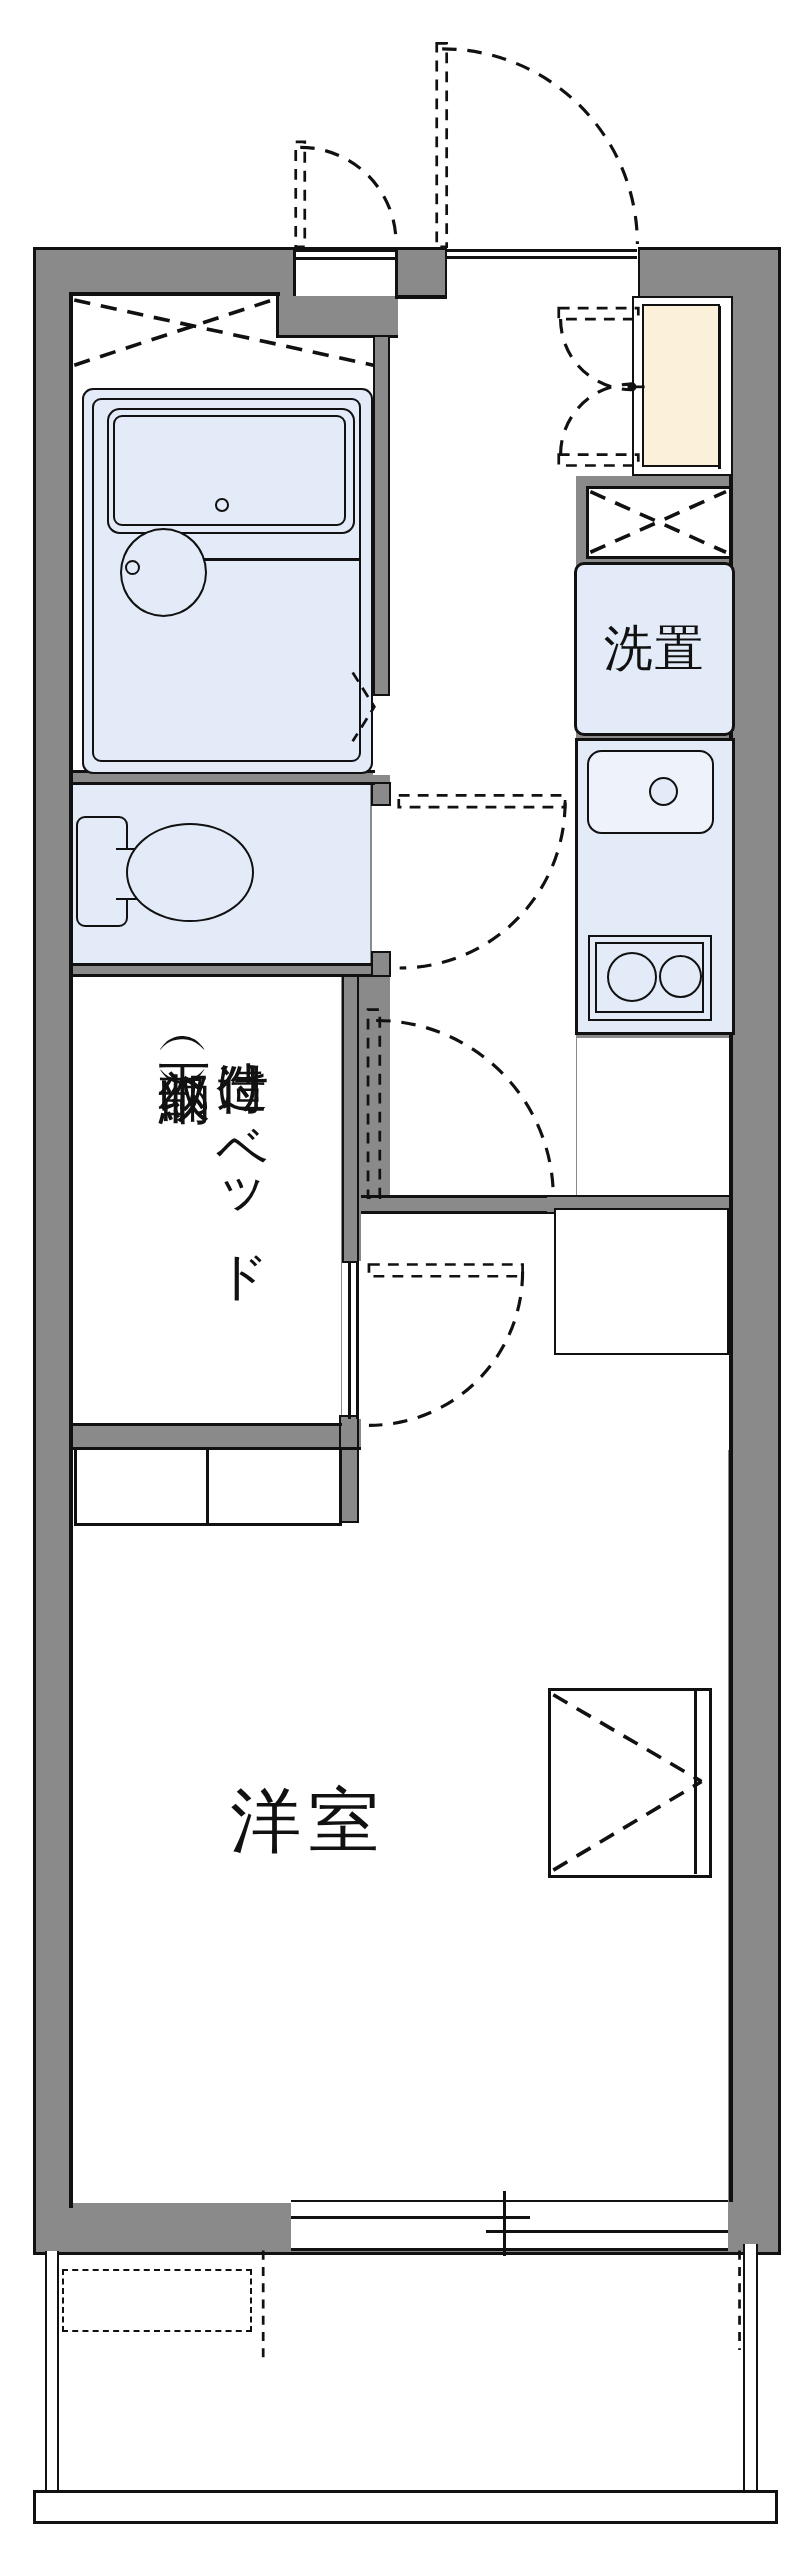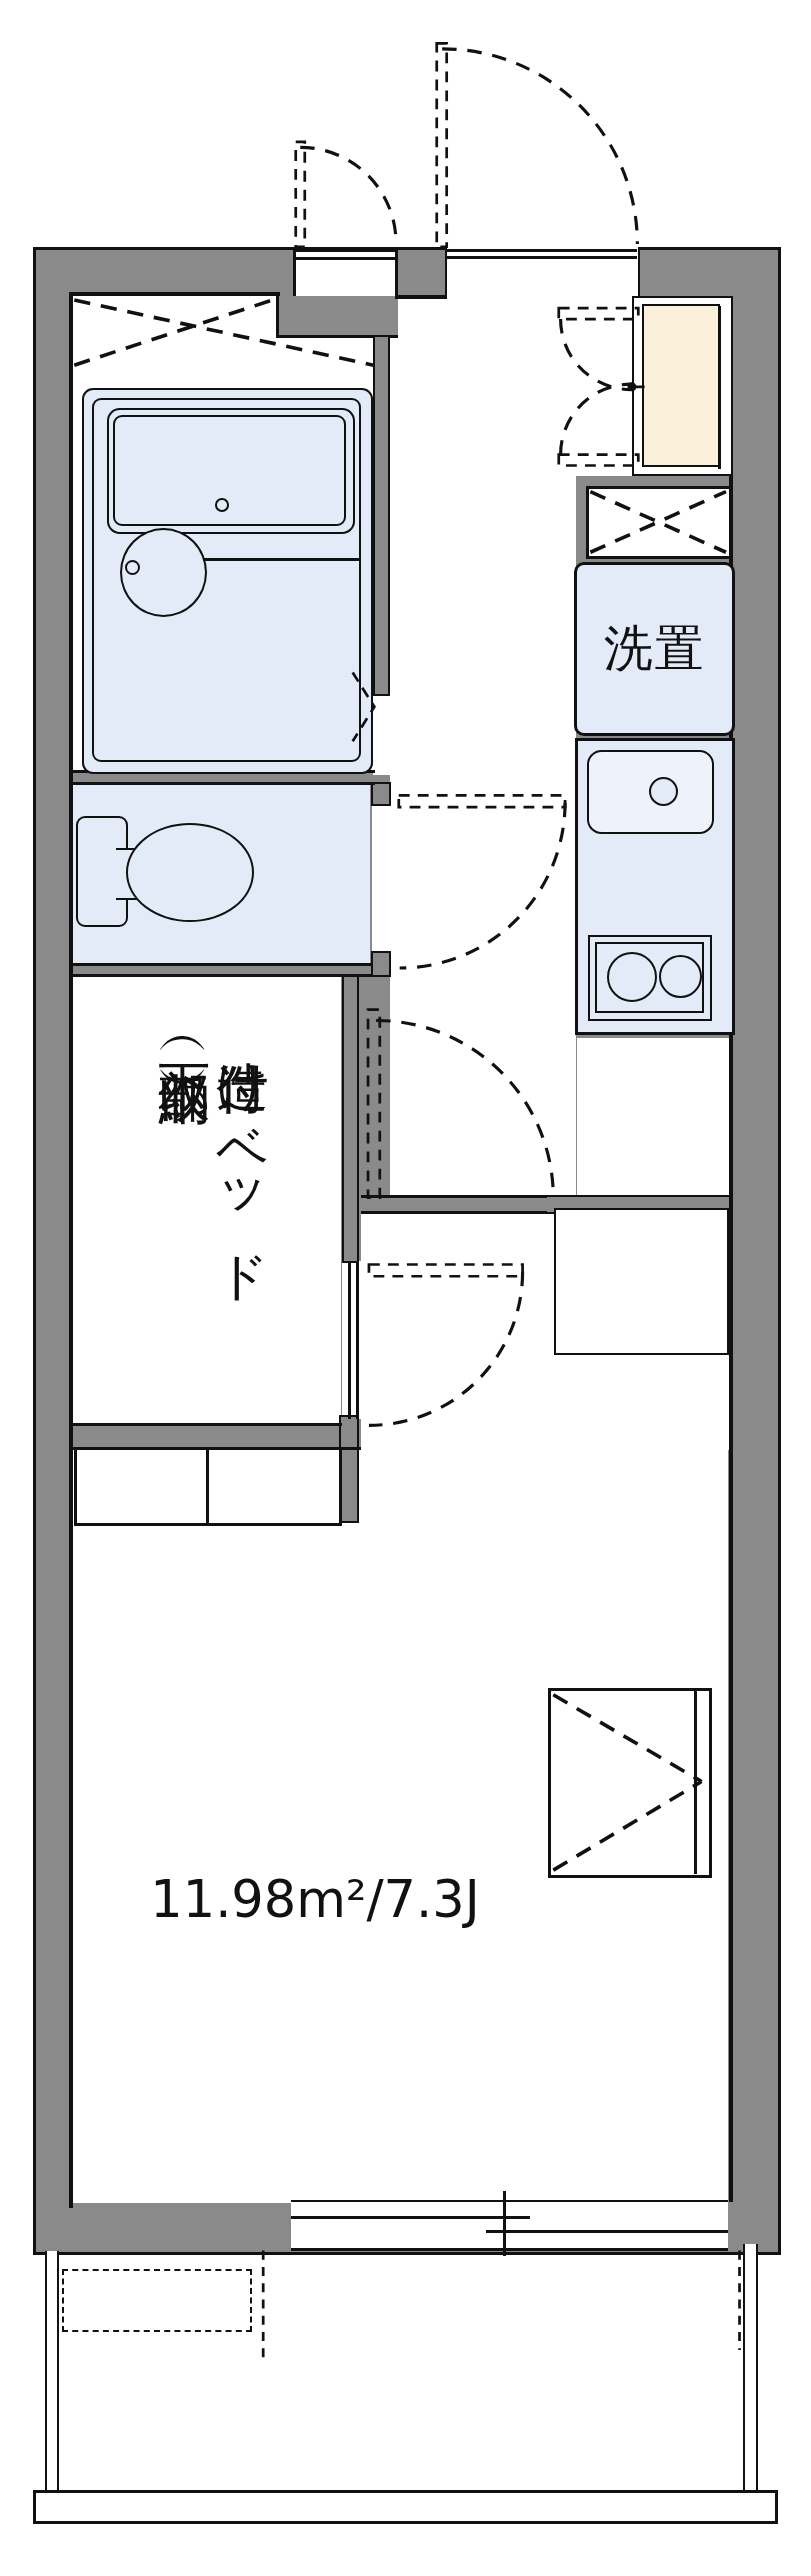--- a/index.html
+++ b/index.html
@@ -109,21 +109,21 @@
   <div class="abs blue circle" style="left:126px;top:823px;width:128px;height:99px;border:2.7px solid var(--line);"></div>
 
   <div class="abs vtext" style="left:136px;top:1020px;width:136px;height:362px;">
     <span>造付けベッド</span>
     <span>（下部収納）</span>
   </div>
 
   <div class="abs white" style="left:74px;top:1447px;width:135px;height:79px;border:3.6px solid var(--line);"></div>
   <div class="abs white" style="left:206px;top:1447px;width:136px;height:79px;border:3.6px solid var(--line);"></div>
 
-  <div class="abs lbl center" style="left:134px;top:1871px;width:362px;height:56px;font-size:51px;">11.98m²/7.3J</div>
+  <div class="abs lbl center" style="left:218px;top:1782px;width:181px;height:78px;font-size:71px;letter-spacing:7.2px;">洋室</div>
 
   <div class="abs white" style="left:548px;top:1688px;width:164px;height:190px;border:3.6px solid var(--line);"></div>
   <div class="abs ln" style="left:694px;top:1691px;width:2.7px;height:183px;"></div>
 
 
   <div class="abs white" style="left:291px;top:2200px;width:437px;height:51px;border-top:2.7px solid var(--line);border-bottom:3.6px solid var(--line);"></div>
   <div class="abs ln" style="left:291px;top:2216px;width:239px;height:2.7px;"></div>
   <div class="abs ln" style="left:486px;top:2230px;width:242px;height:2.7px;"></div>
   <div class="abs ln" style="left:503px;top:2191px;width:2.7px;height:65px;"></div>
 

